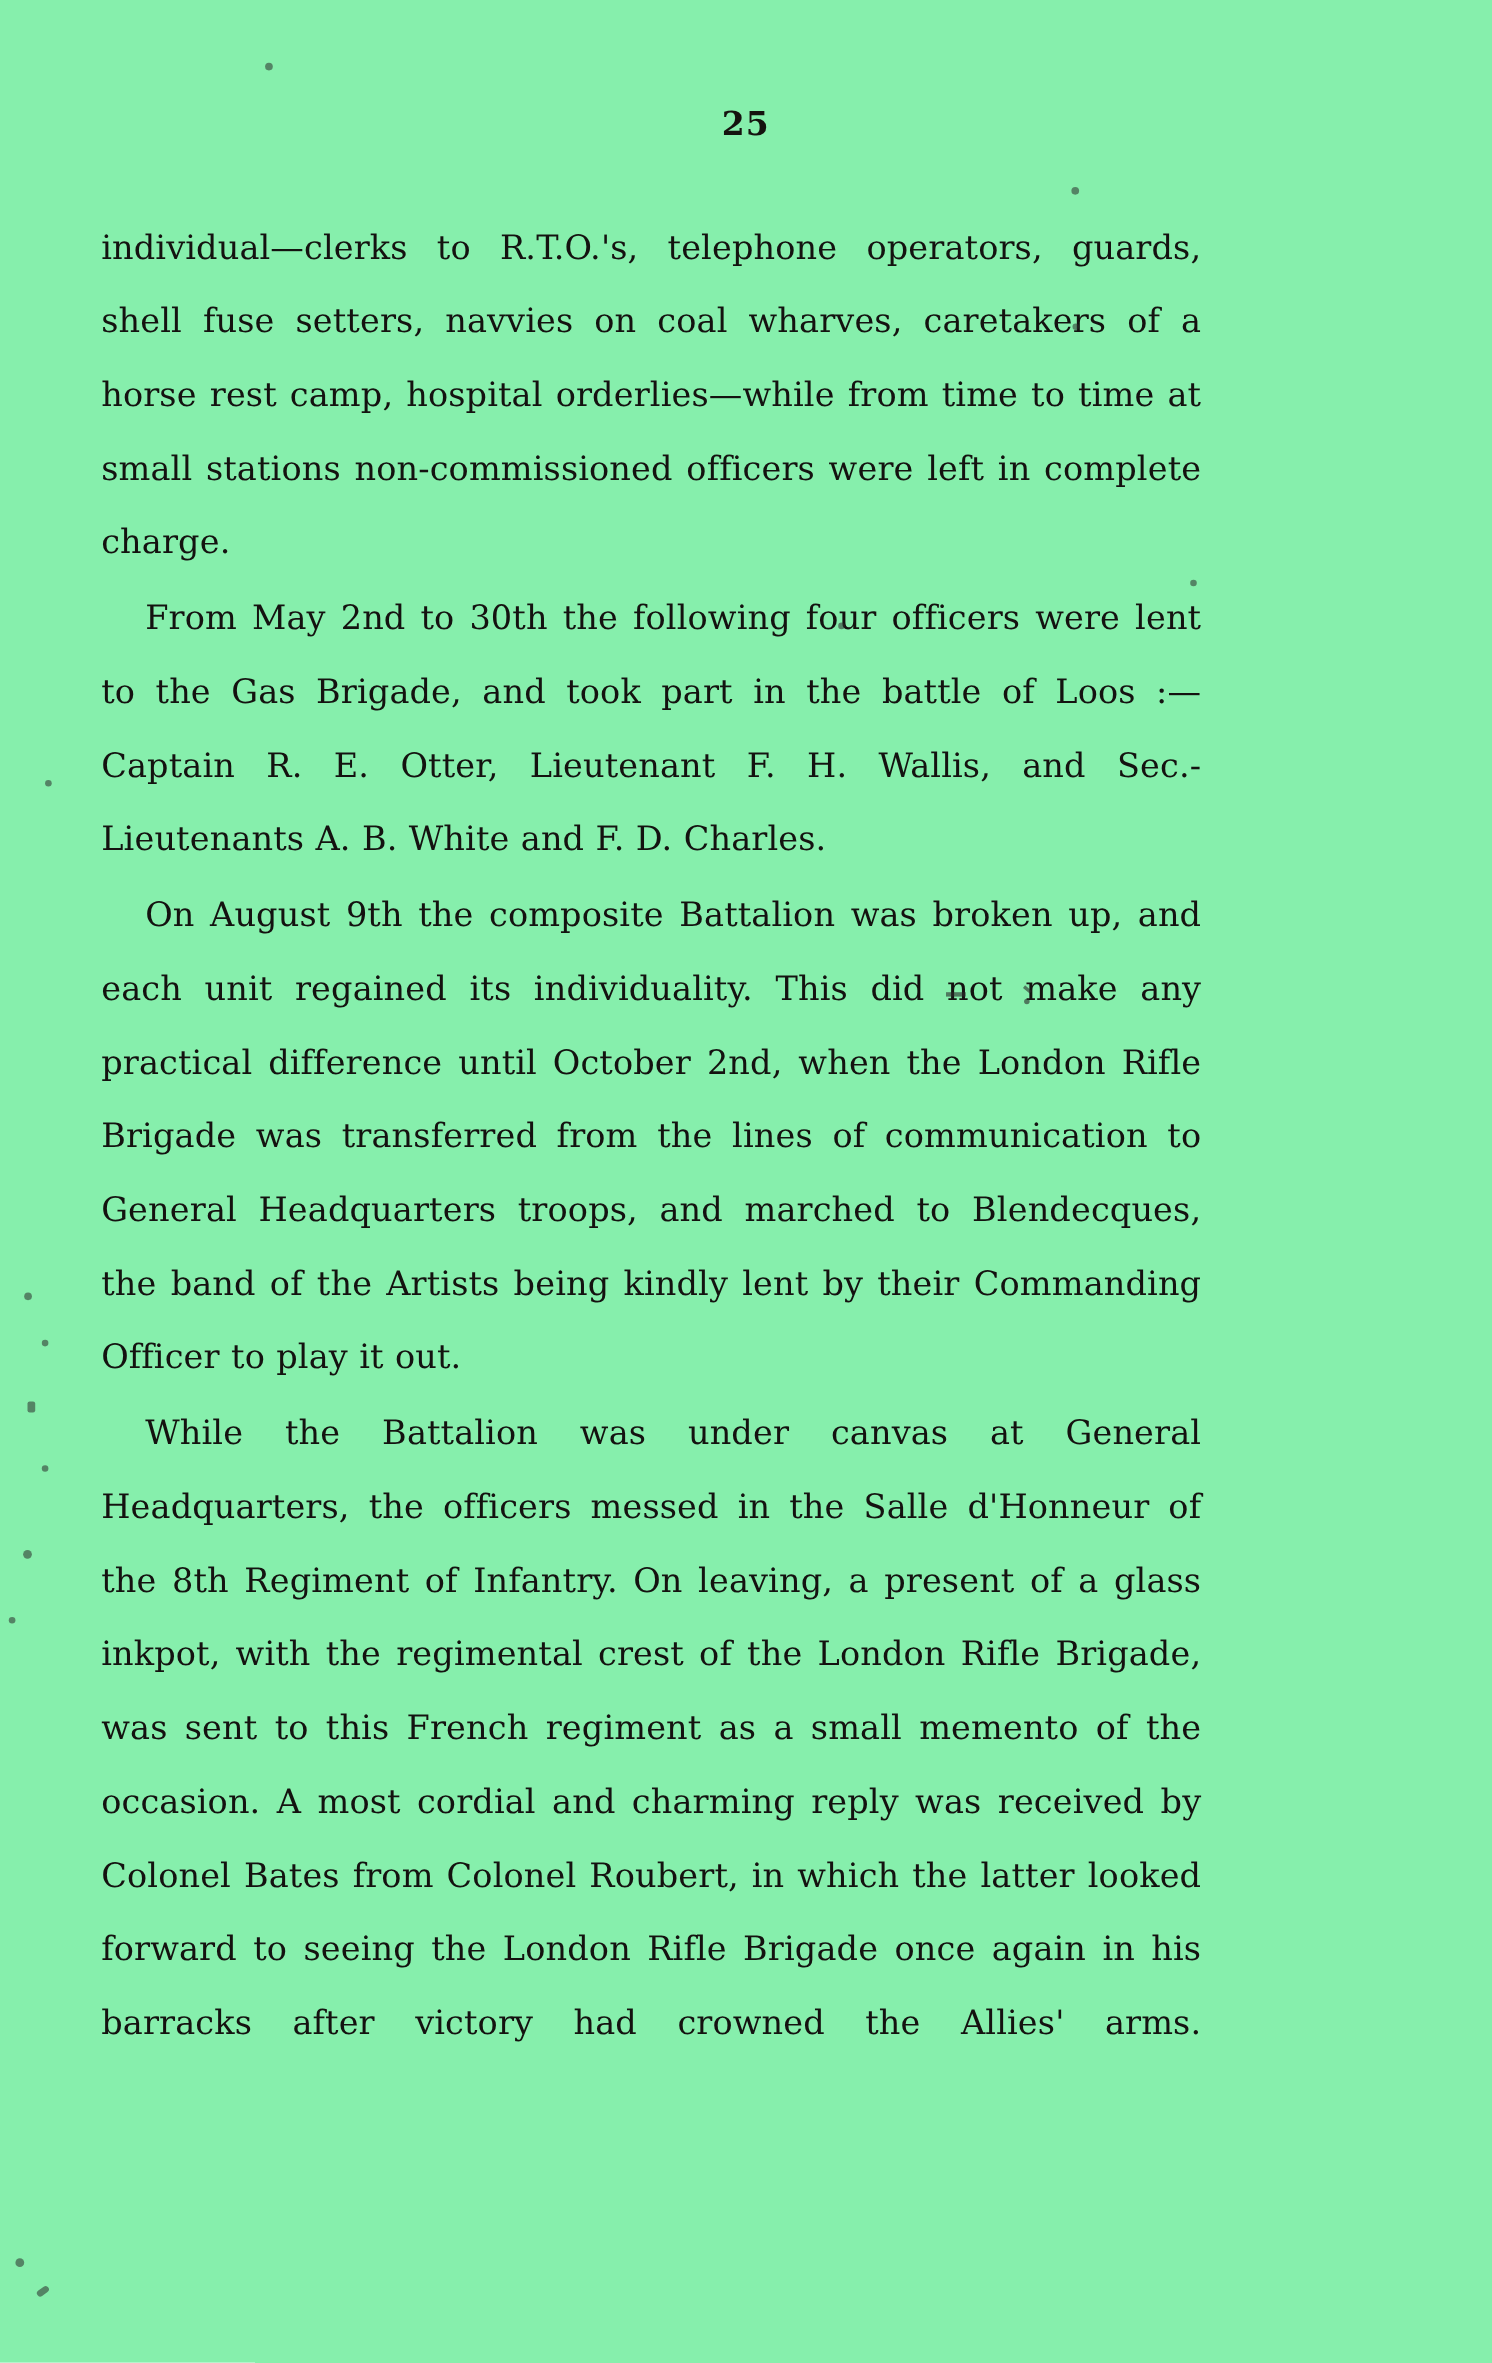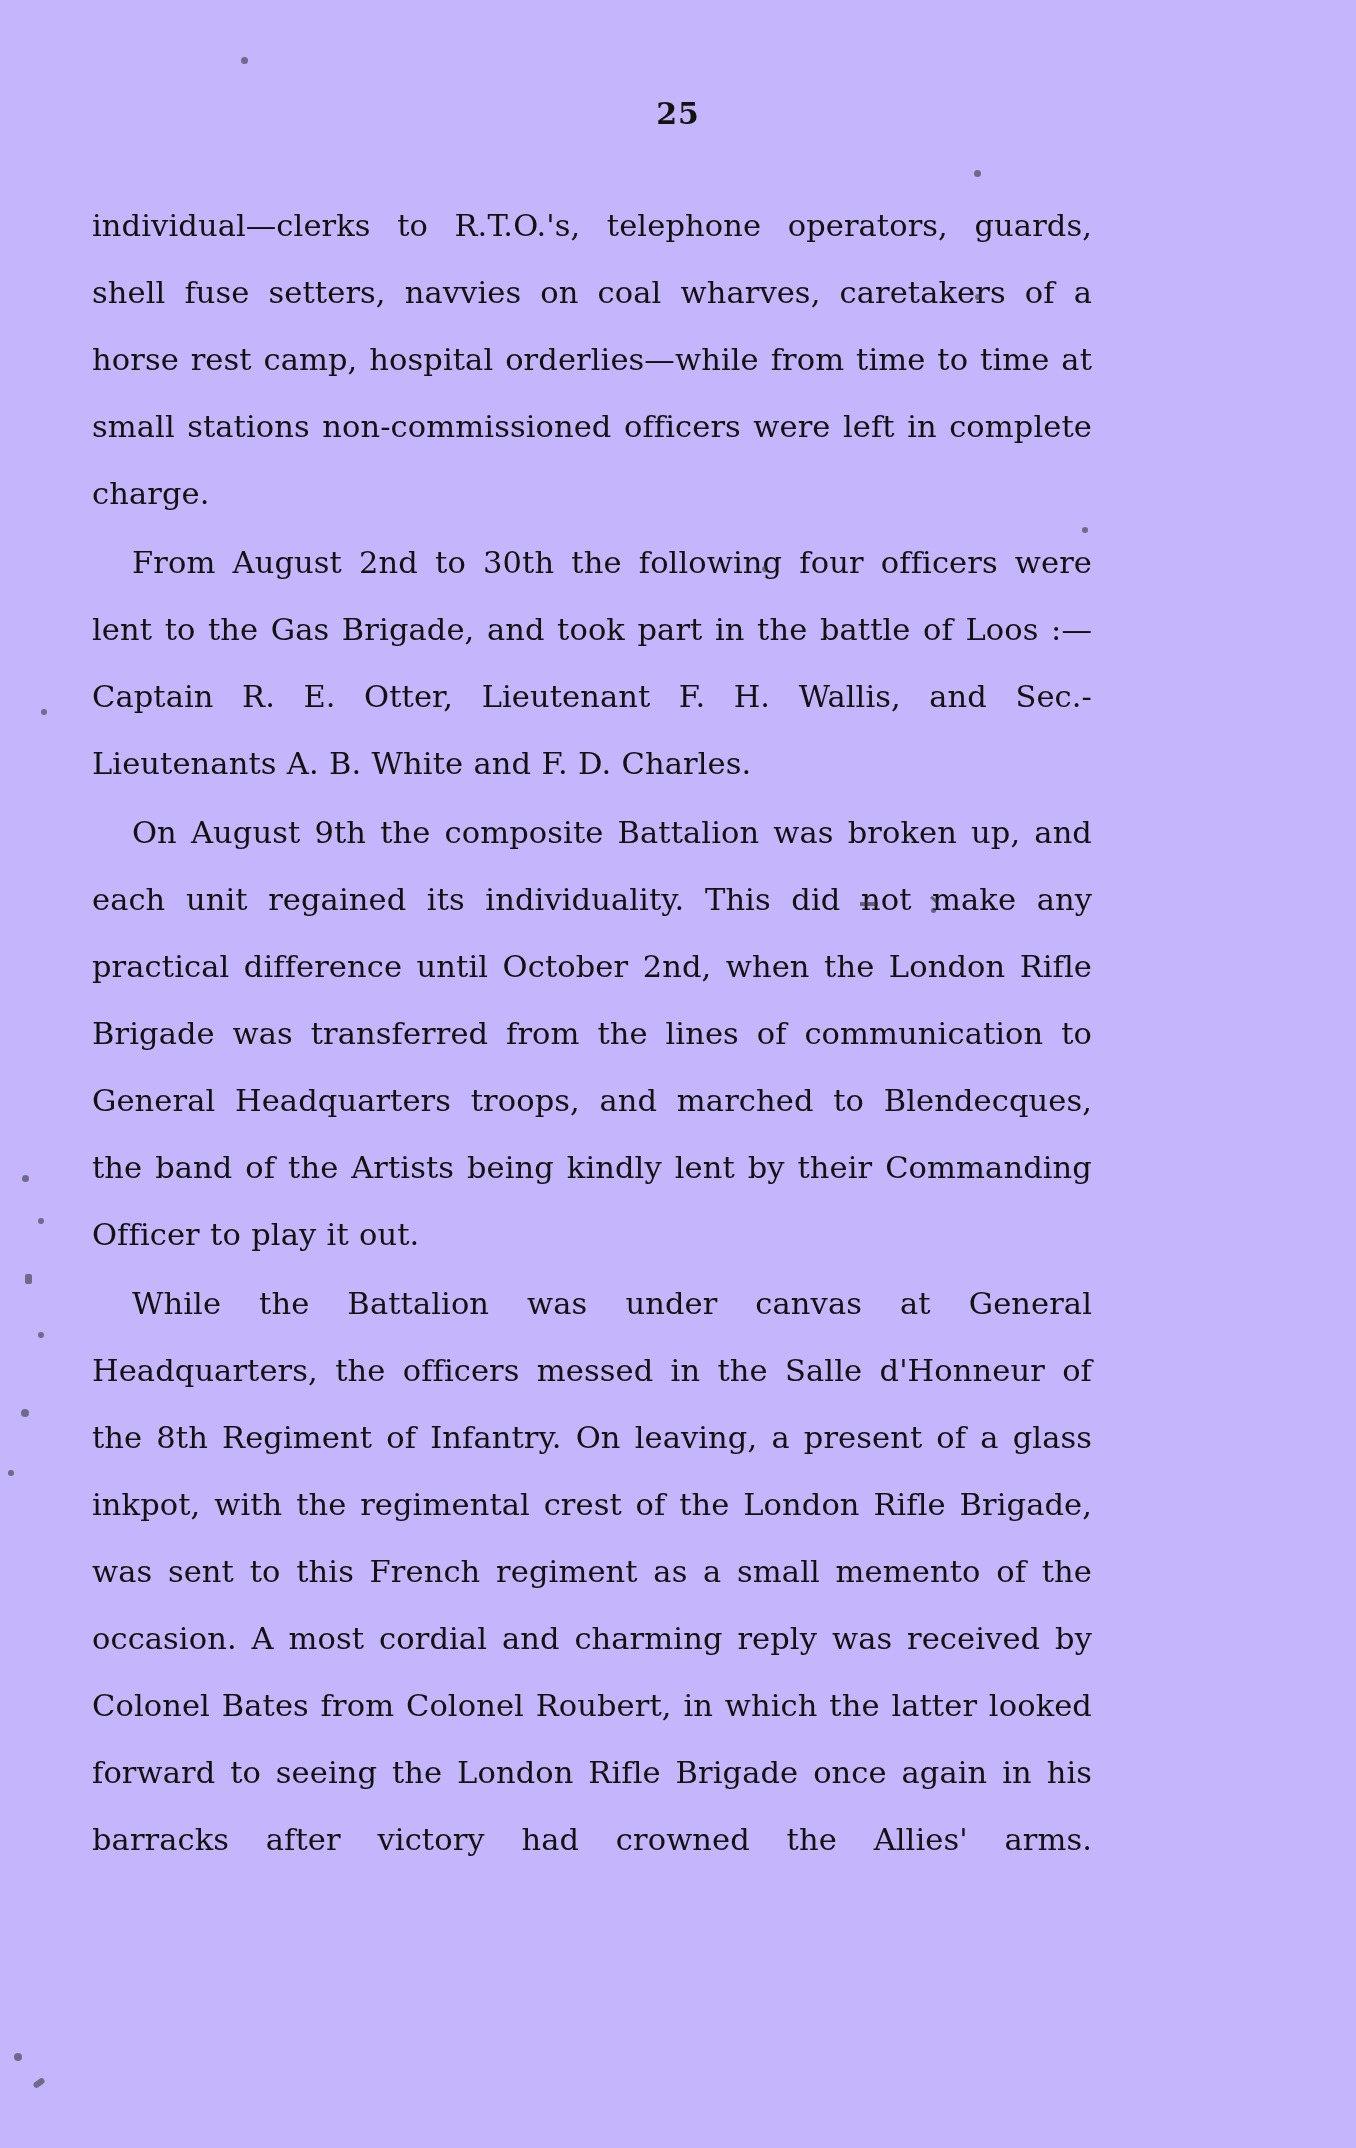--- a/index.html
+++ b/index.html
@@ -14,21 +14,21 @@
     font-family: "DejaVu Serif", serif;
     color: #1a1a1a;
     overflow: hidden;
   }
   .page {
     position: absolute;
     left: 0;
     top: 0;
     width: 1356px;
     height: 2148px;
-    background: #c4b5fd;
+    background: #86efac;
   }
   .page-number {
     position: absolute;
     top: 96px;
     left: 0;
     width: 1356px;
     text-align: center;
     font-family: "DejaVu Serif", serif;
     font-size: 30px;
     font-weight: 700;
@@ -117,21 +117,21 @@
 </style>
 </head>
 <body>
 
 <div class="page">
 
   <div class="page-number">25</div>
 
   <div class="body-text">
     <p class="para">individual—clerks to R.T.O.'s, telephone operators, guards, shell fuse setters, navvies on coal wharves, caretakers of a horse rest camp, hospital orderlies—while from time to time at small stations non-commissioned officers were left in complete charge.</p>
-    <p class="para indent">From August 2nd to 30th the following four officers were lent to the Gas Brigade, and took part in the battle of Loos :—Captain R. E. Otter, Lieutenant F. H. Wallis, and Sec.-Lieutenants A. B. White and F. D. Charles.</p>
+    <p class="para indent">From May 2nd to 30th the following four officers were lent to the Gas Brigade, and took part in the battle of Loos :—Captain R. E. Otter, Lieutenant F. H. Wallis, and Sec.-Lieutenants A. B. White and F. D. Charles.</p>
     <p class="para indent">On August 9th the composite Battalion was broken up, and each unit regained its individuality. This did not make any practical difference until October 2nd, when the London Rifle Brigade was transferred from the lines of communication to General Headquarters troops, and marched to Blendecques, the band of the Artists being kindly lent by their Commanding Officer to play it out.</p>
     <p class="para indent">While the Battalion was under canvas at General Headquarters, the officers messed in the Salle d'Honneur of the 8th Regiment of Infantry. On leaving, a present of a glass inkpot, with the regimental crest of the London Rifle Brigade, was sent to this French regiment as a small memento of the occasion. A most cordial and charming reply was received by Colonel Bates from Colonel Roubert, in which the latter looked forward to seeing the London Rifle Brigade once again in his barracks after victory had crowned the Allies' arms.</p>
   </div>
 
   <span class="speck s1"></span>
   <span class="speck s2"></span>
   <span class="speck s3"></span>
   <span class="speck s4"></span>
   <span class="speck s5"></span>
   <span class="speck s6"></span>

